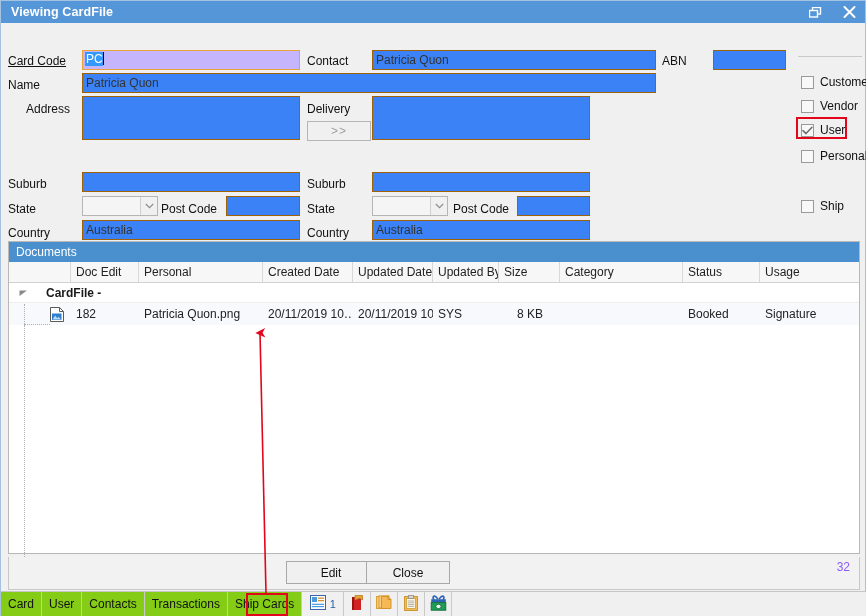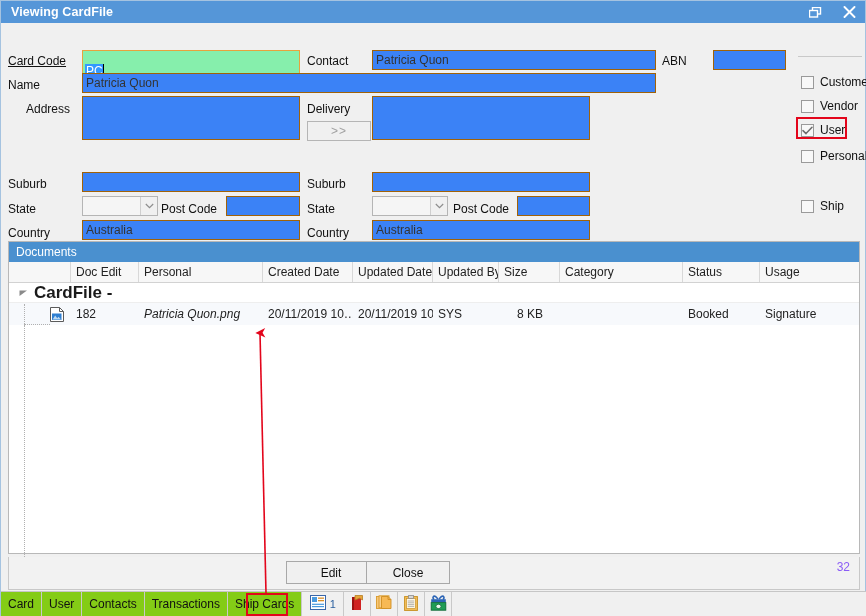--- a/index.html
+++ b/index.html
@@ -80,22 +80,22 @@
     font-size: 12px;
     color: #333;
     padding: 1px 3px;
     line-height: 17px;
     white-space: nowrap;
     overflow: hidden;
   }
   .fld.multiline { line-height: normal; }
   #cardcode-field {
     border: 1px solid #e8a33d;
-    background: #86efac;
-    padding: 12px 2px;
+    background: #c4b5fd;
+    padding: 0 2px;
   }
   #cardcode-field .sel {
     background: #3399ff;
     color: #ffffff;
     padding: 0 0 0 1px;
   }
   #cardcode-field .caret {
     display: inline-block;
     width: 1px;
     height: 13px;
@@ -198,25 +198,26 @@
     padding: 3px 0 0 5px;
     background: #f7f7f7;
     overflow: hidden;
     white-space: nowrap;
   }
   .grp-row {
     height: 20px;
     display: flex;
     align-items: center;
     padding-left: 8px;
-    font-size: 17px;
+    font-size: 12px;
     font-weight: bold;
     color: #1a1a1a;
     background: #ffffff;
     border-bottom: 1px solid #eee;
+    gap: 12px;
   }
   .grp-row .expander {
     width: 12px; height: 12px;
     margin-right: 5px;
     display: inline-flex; align-items: center; justify-content: center;
   }
   .data-row {
     height: 22px;
     display: flex;
     align-items: center;
@@ -471,21 +472,21 @@
         <span class="row-icon">
           <svg width="14" height="15" viewBox="0 0 14 15">
             <path d="M0.5 0.5 H9.5 L13.5 4.5 V14.5 H0.5 Z" fill="#ffffff" stroke="#5b5b5b" stroke-width="1"></path>
             <path d="M9.5 0.5 V4.5 H13.5" fill="none" stroke="#5b5b5b" stroke-width="1"></path>
             <rect x="2" y="6.5" width="9.5" height="6.5" fill="#2f7fd1"></rect>
             <path d="M2.6 12.6 L5.2 8.6 L7.2 11.3 L8.6 9.8 L11 12.6 Z" fill="#bcd9f2"></path>
           </svg>
         </span>
       </div>
       <div class="td" style="width:68px;">182</div>
-      <div class="td" style="width:124px;font-style:italic;">Patricia Quon.png</div>
+      <div class="td" style="width:124px;">Patricia Quon.png</div>
       <div class="td" style="width:90px;">20/11/2019 10…</div>
       <div class="td" style="width:80px;">20/11/2019 10…</div>
       <div class="td" style="width:66px;">SYS</div>
       <div class="td" style="width:61px; text-align:right; padding-right:17px;">8 KB</div>
       <div class="td" style="width:123px;"></div>
       <div class="td" style="width:77px;">Booked</div>
       <div class="td" style="width:99px;">Signature</div>
     </div>
 
     <div class="dotline" style="left:15px; top:83px; height:236px;"></div>

